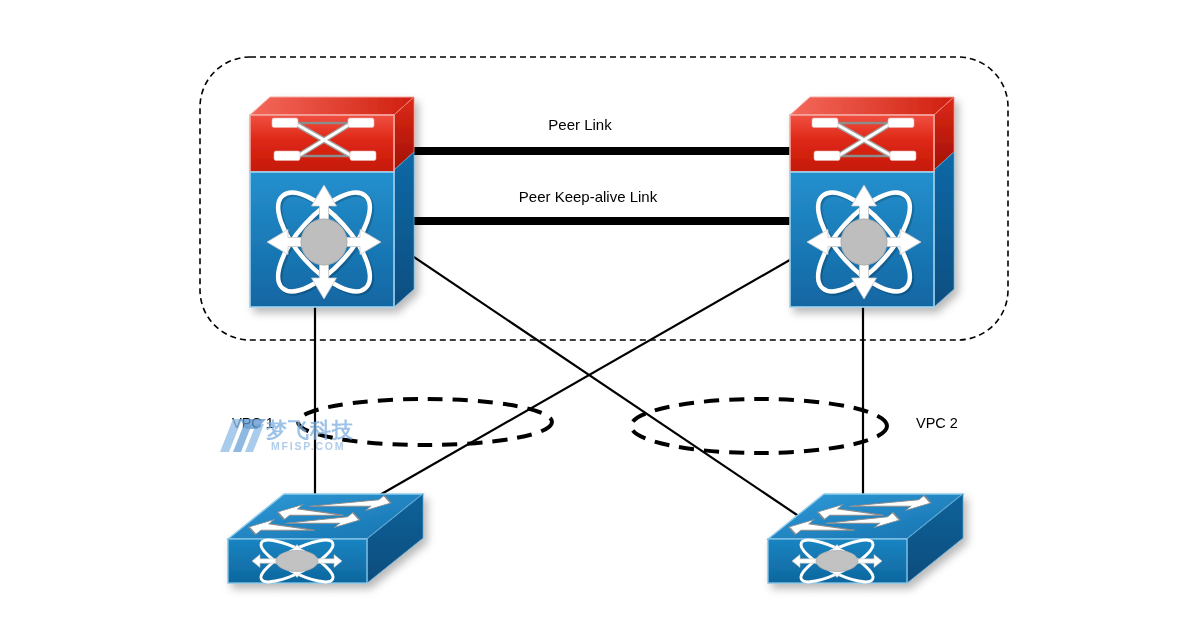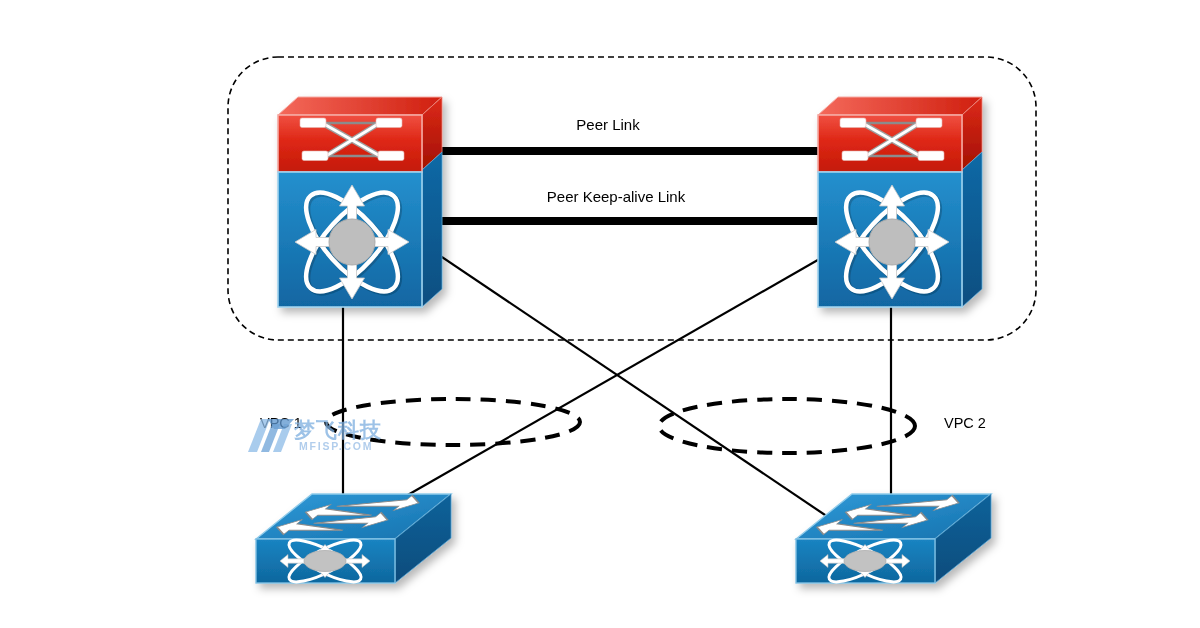--- a/index.html
+++ b/index.html
@@ -2,21 +2,20 @@
 <html style="--switch-red: #D92313; --switch-blue: #1779B8; --connector-black: #000000; --watermark-blue: #7FB0E0; --label-text: #000000;"><head>
 <meta charset="utf-8">
 <style>
   html,body{margin:0;padding:0;background:#fff;}
   .canvas{
     position:relative;
     width:1016px;height:628px;
     background:#ffffff;
     font-family:"Liberation Sans", sans-serif;
     overflow:hidden;
-    margin-left:28px;
   }
   svg{display:block;}
   .diagram-label{
     fill:var(--label-text,#000);
     font-family:"Liberation Sans", sans-serif;
     font-size:15px;
   }
   .vpc-label{
     fill:var(--label-text,#000);
     font-family:"Liberation Sans", sans-serif;

